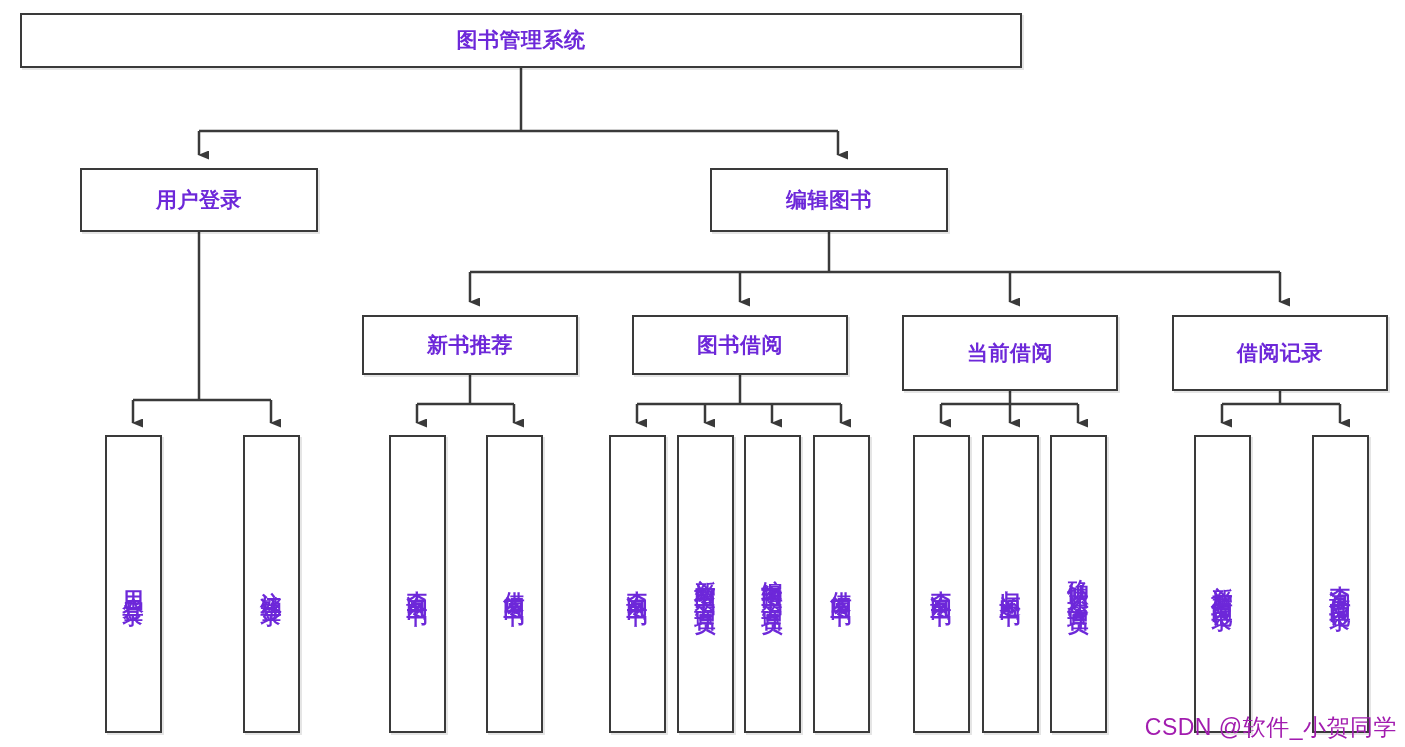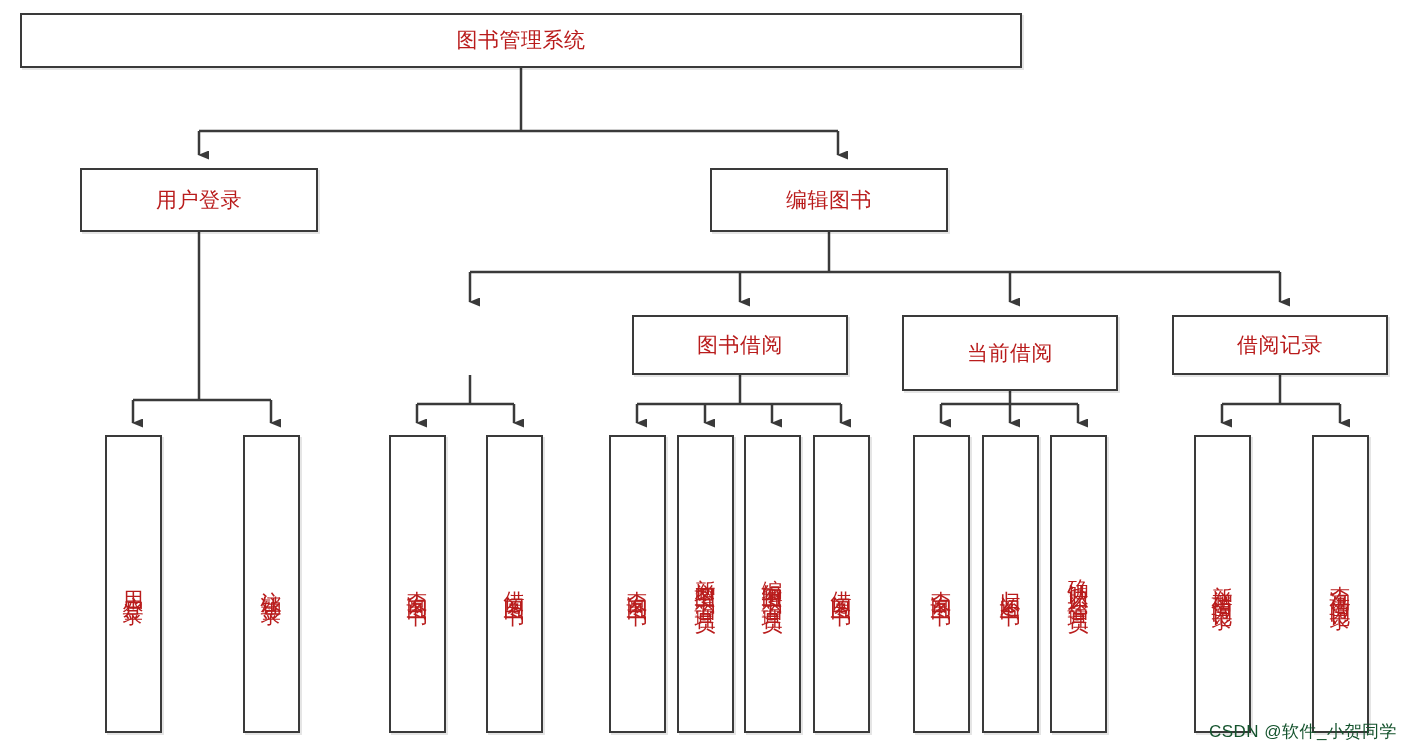--- a/index.html
+++ b/index.html
@@ -30,25 +30,26 @@
     box-sizing: border-box;
     border: 2.5px solid #3a3a3a;
     background: #ffffff;
     display: flex;
     align-items: center;
     justify-content: center;
     box-shadow: 2px 2px 0 rgba(0,0,0,0.10);
     z-index: 2;
   }
   .node .label {
-    color: #b91c1c;
+    color: #6d28d9;
     letter-spacing: 0.5px;
     text-align: center;
     line-height: 1.18;
     white-space: nowrap;
+    font-weight: bold;
   }
   .node.h .label {
     font-size: 21px;
   }
   .node.root .label {
     font-size: 21px;
   }
   .node.v {
     align-items: center;
     justify-content: center;
@@ -57,22 +58,22 @@
     writing-mode: vertical-rl;
     text-orientation: upright;
     font-size: 21px;
     letter-spacing: 5px;
     line-height: 1;
   }
   .watermark {
     position: absolute;
     right: 8px;
     bottom: 4px;
-    font-size: 17px;
-    color: #14532d;
+    font-size: 23px;
+    color: #a21caf;
     letter-spacing: 0.5px;
     z-index: 5;
     white-space: nowrap;
   }
 </style>
 </head>
 <body>
 
 <div id="canvas">
 
@@ -130,27 +131,30 @@
     <span class="label">图书管理系统</span>
   </div>
 
   <div class="node h" style="left:80px; top:168px; width:238px; height:64px;">
     <span class="label">用户登录</span>
   </div>
   <div class="node h" style="left:710px; top:168px; width:238px; height:64px;">
     <span class="label">编辑图书</span>
   </div>
 
+  <div class="node h" style="left:362px; top:315px; width:216px; height:60px;">
+    <span class="label">新书推荐</span>
+  </div>
   <div class="node h" style="left:632px; top:315px; width:216px; height:60px;">
     <span class="label">图书借阅</span>
   </div>
   <div class="node h" style="left:902px; top:315px; width:216px; height:76px;">
     <span class="label">当前借阅</span>
   </div>
-  <div class="node h" style="left:1172px; top:315px; width:216px; height:60px;align-items:center;">
+  <div class="node h" style="left:1172px; top:315px; width:216px; height:76px;align-items:center;">
     <span class="label">借阅记录</span>
   </div>
 
   <div class="node v" style="left:105px; top:435px; width:57px; height:298px;">
     <span class="label">用户登录</span>
   </div>
   <div class="node v" style="left:243px; top:435px; width:57px; height:298px;">
     <span class="label">注销登录</span>
   </div>
 

